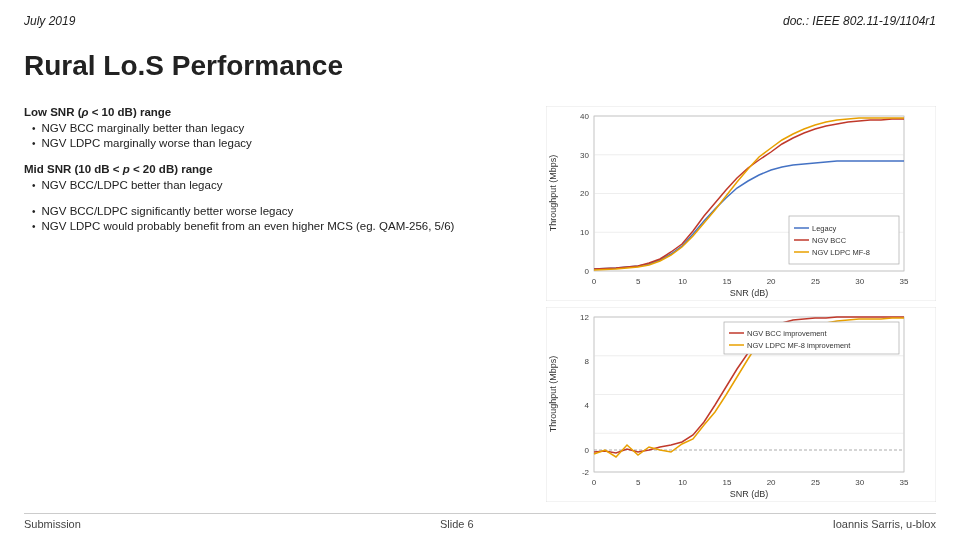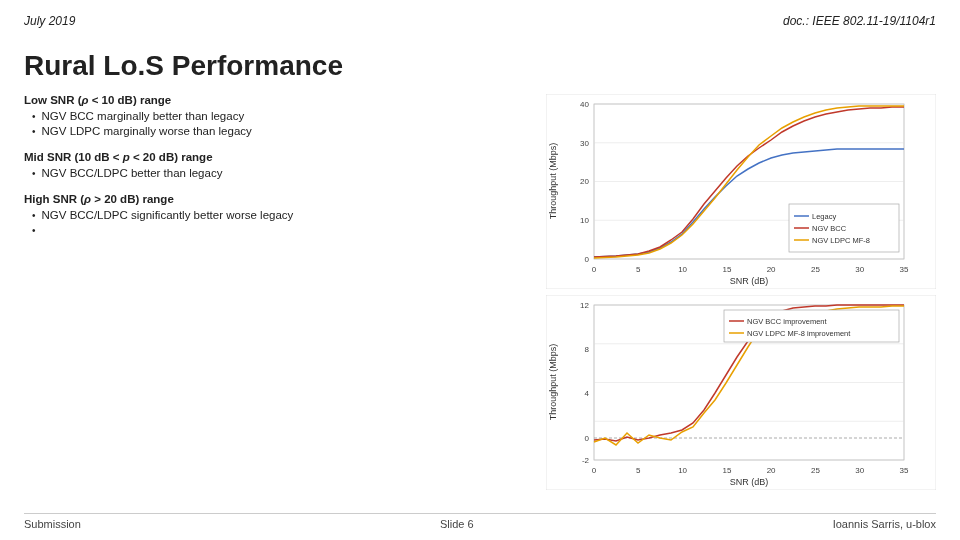--- a/index.html
+++ b/index.html
@@ -36,21 +36,21 @@
       font-size: 12px;
       color: #222;
       font-style: italic;
       text-align: right;
     }
 
     .main-title {
       font-size: 28px;
       font-weight: bold;
       color: #222;
-      margin-bottom: 12px;
+      margin-bottom: 24px;
     }
 
     .content-area {
       display: flex;
       flex-direction: row;
       gap: 10px;
     }
 
     .text-column {
       flex: 1;
@@ -162,30 +162,28 @@
         </div>
         <ul class="bullet-list">
           <li>
             <span class="bullet-dot">•</span>
             <span>NGV BCC/LDPC better than legacy</span>
           </li>
         </ul>
       </div>
 
       <div class="section">
-        <div class="section-heading">
-          High SNR (<em>ρ</em> &gt; 20 dB) range
-        </div>
         <ul class="bullet-list">
           <li>
             <span class="bullet-dot">•</span>
             <span>NGV BCC/LDPC significantly better worse legacy</span>
           </li>
           <li>
             <span class="bullet-dot">•</span>
+            <span>NGV LDPC would probably benefit from an even higher MCS (eg. QAM-256, 5/6)</span>
           </li>
         </ul>
       </div>
 
     </div>
 
     <div class="charts-column">
 
       <div class="chart-container">
         <svg class="chart-svg" viewBox="0 0 390 195">

